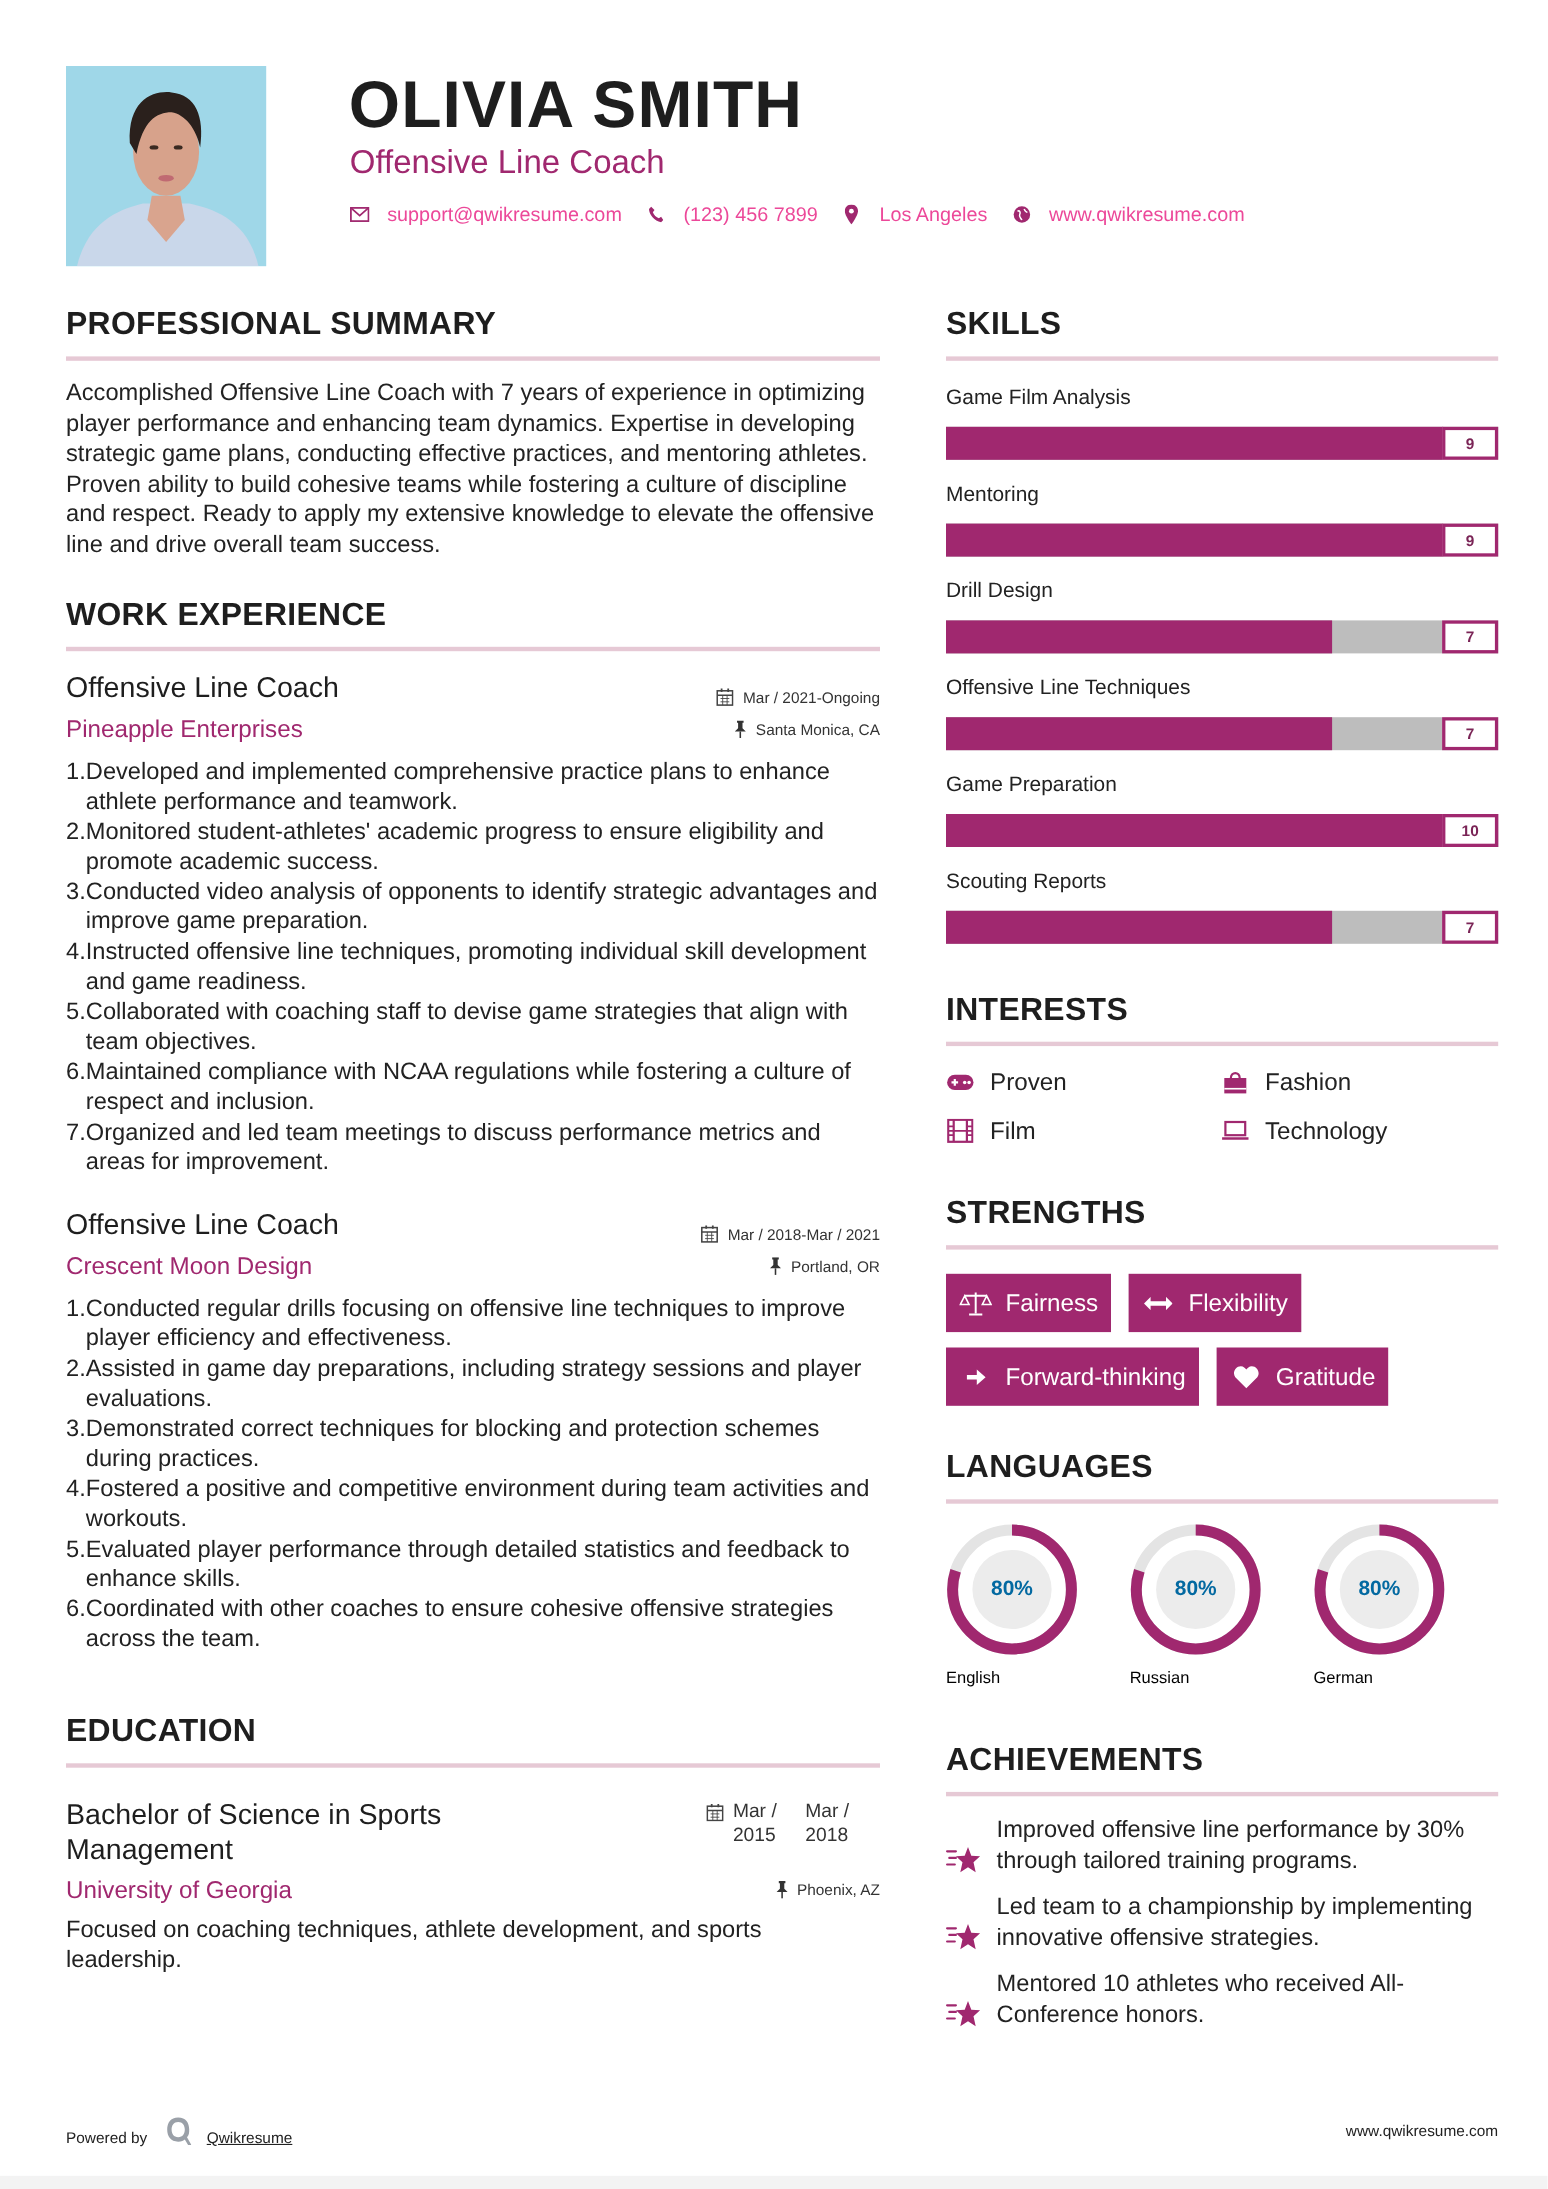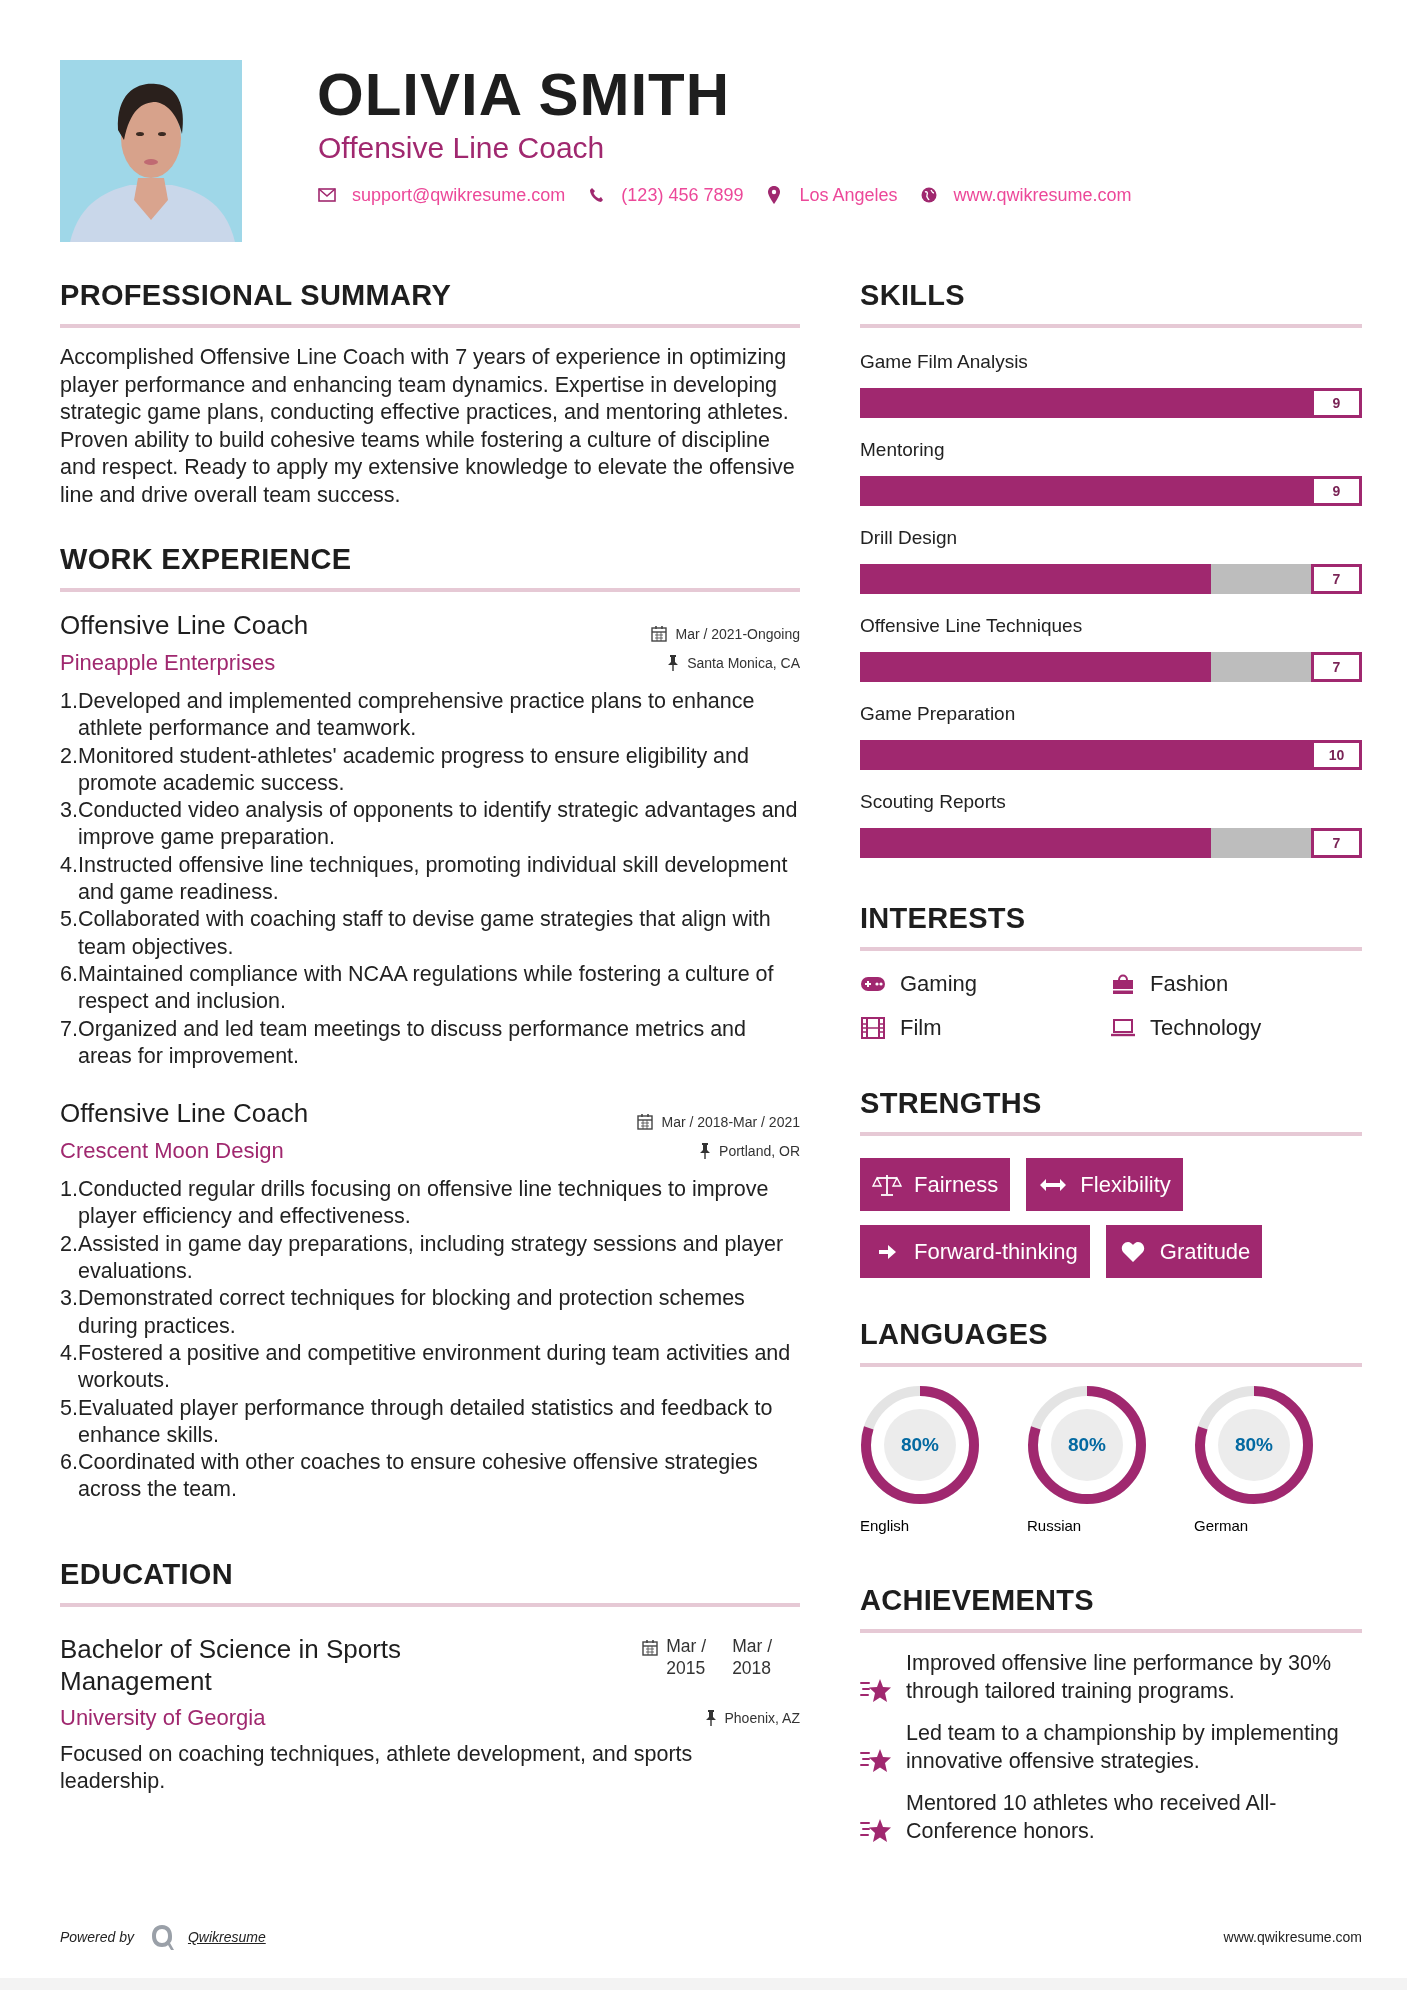--- a/index.html
+++ b/index.html
@@ -60,21 +60,21 @@
   .lang .ring svg { width: 120px; height: 120px; }
   .lang .pct { position: absolute; left: 0; top: 0; width: 120px; height: 120px; display: flex; align-items: center; justify-content: center; font-size: 19px; font-weight: bold; color: #0369a1; }
   .lang .lname { width: 120px; text-align: left; font-size: 15px; color: #000000; margin-top: 12px; }
 
   .achs { margin-top: 16px; }
   .ach { display: flex; align-items: flex-end; margin-bottom: 14px; }
   .ach .ic { width: 32px; height: 28px; margin-right: 14px; margin-top: 1px; flex-shrink: 0; }
   .ach .txt { font-size: 21.5px; line-height: 28px; color: #222; }
 
   .footer { position: absolute; left: 60px; top: 1923px; width: 1302px; display: flex; justify-content: space-between; align-items: center; font-size: 14px; color: #222; }
-  .footer .left { display: flex; align-items: center; font-style: italic; }
+  .footer .left { display: flex; align-items: flex-end; }
   .footer .q { margin: 0 14px 0 16px; display: inline-flex; }
   .footer a { color: #222; text-decoration: underline; }
   .bottom-strip { position: absolute; left: 0; top: 1978px; width: 1407px; height: 12px; background: #f3f3f3; }
 </style>
 </head>
 <body>
 
 <div class="header">
   <div class="photo">
     <svg viewBox="0 0 182 182">
@@ -317,21 +317,21 @@
     <div class="interests">
       <div class="interest">
         <span class="ic">
           <svg width="26" height="16" viewBox="0 0 26 16">
               <rect x="1" y="1" width="24" height="14" rx="7" fill="#a0286f"></rect>
               <path d="M5 8h6M8 5v6" stroke="#fff" stroke-width="2"></path>
               <circle cx="17" cy="8" r="1.6" fill="#fff"></circle>
               <circle cx="21" cy="8" r="1.6" fill="#fff"></circle>
             </svg>
         </span>
-        <span>Gaming</span>
+        <span>Proven</span>
       </div>
       <div class="interest">
         <span class="ic">
           <svg width="24" height="24" viewBox="0 0 24 24">
               <path d="M8 8 C8 2 16 2 16 8" fill="none" stroke="#a0286f" stroke-width="2"></path>
               <rect x="2" y="8" width="20" height="14" fill="#a0286f"></rect>
               <rect x="2" y="17" width="20" height="1.5" fill="#fff"></rect>
             </svg>
         </span>
         <span>Fashion</span>

